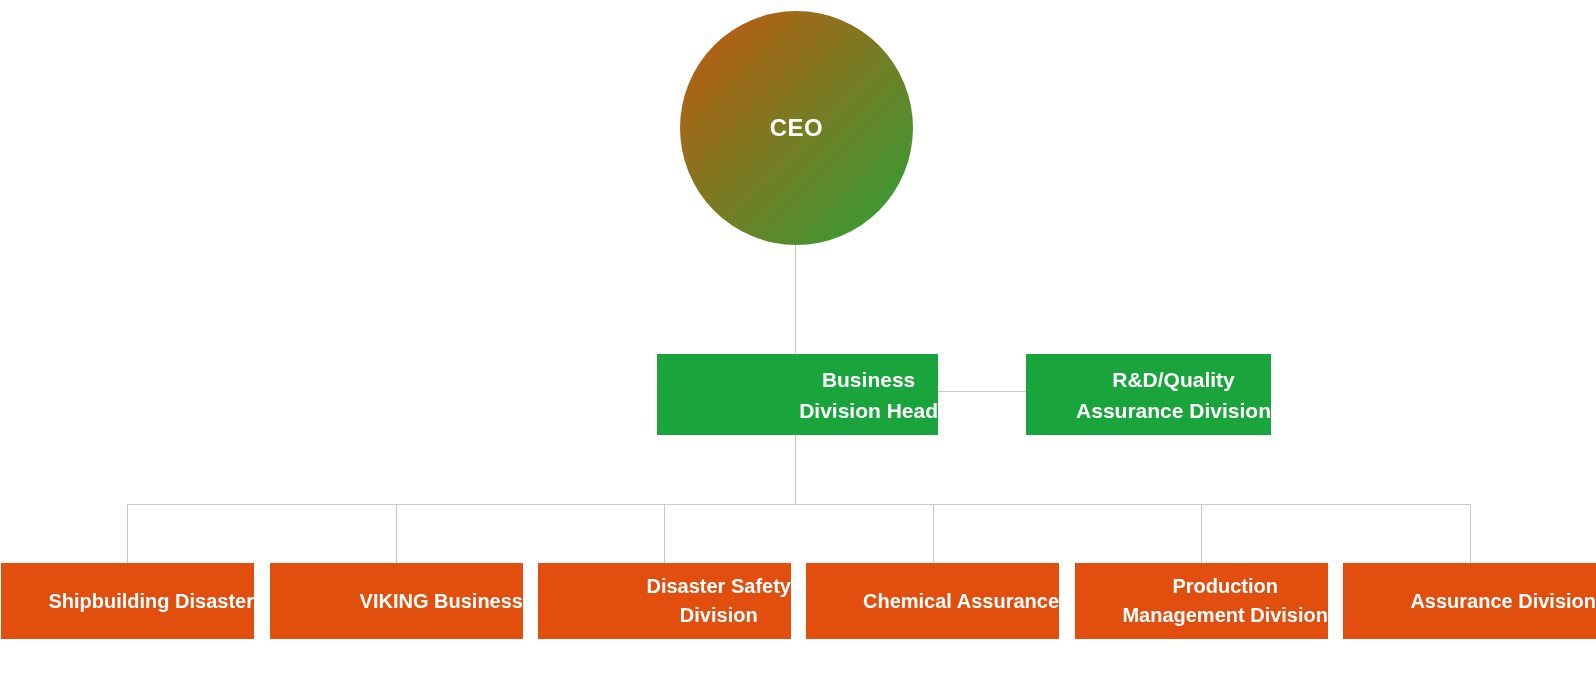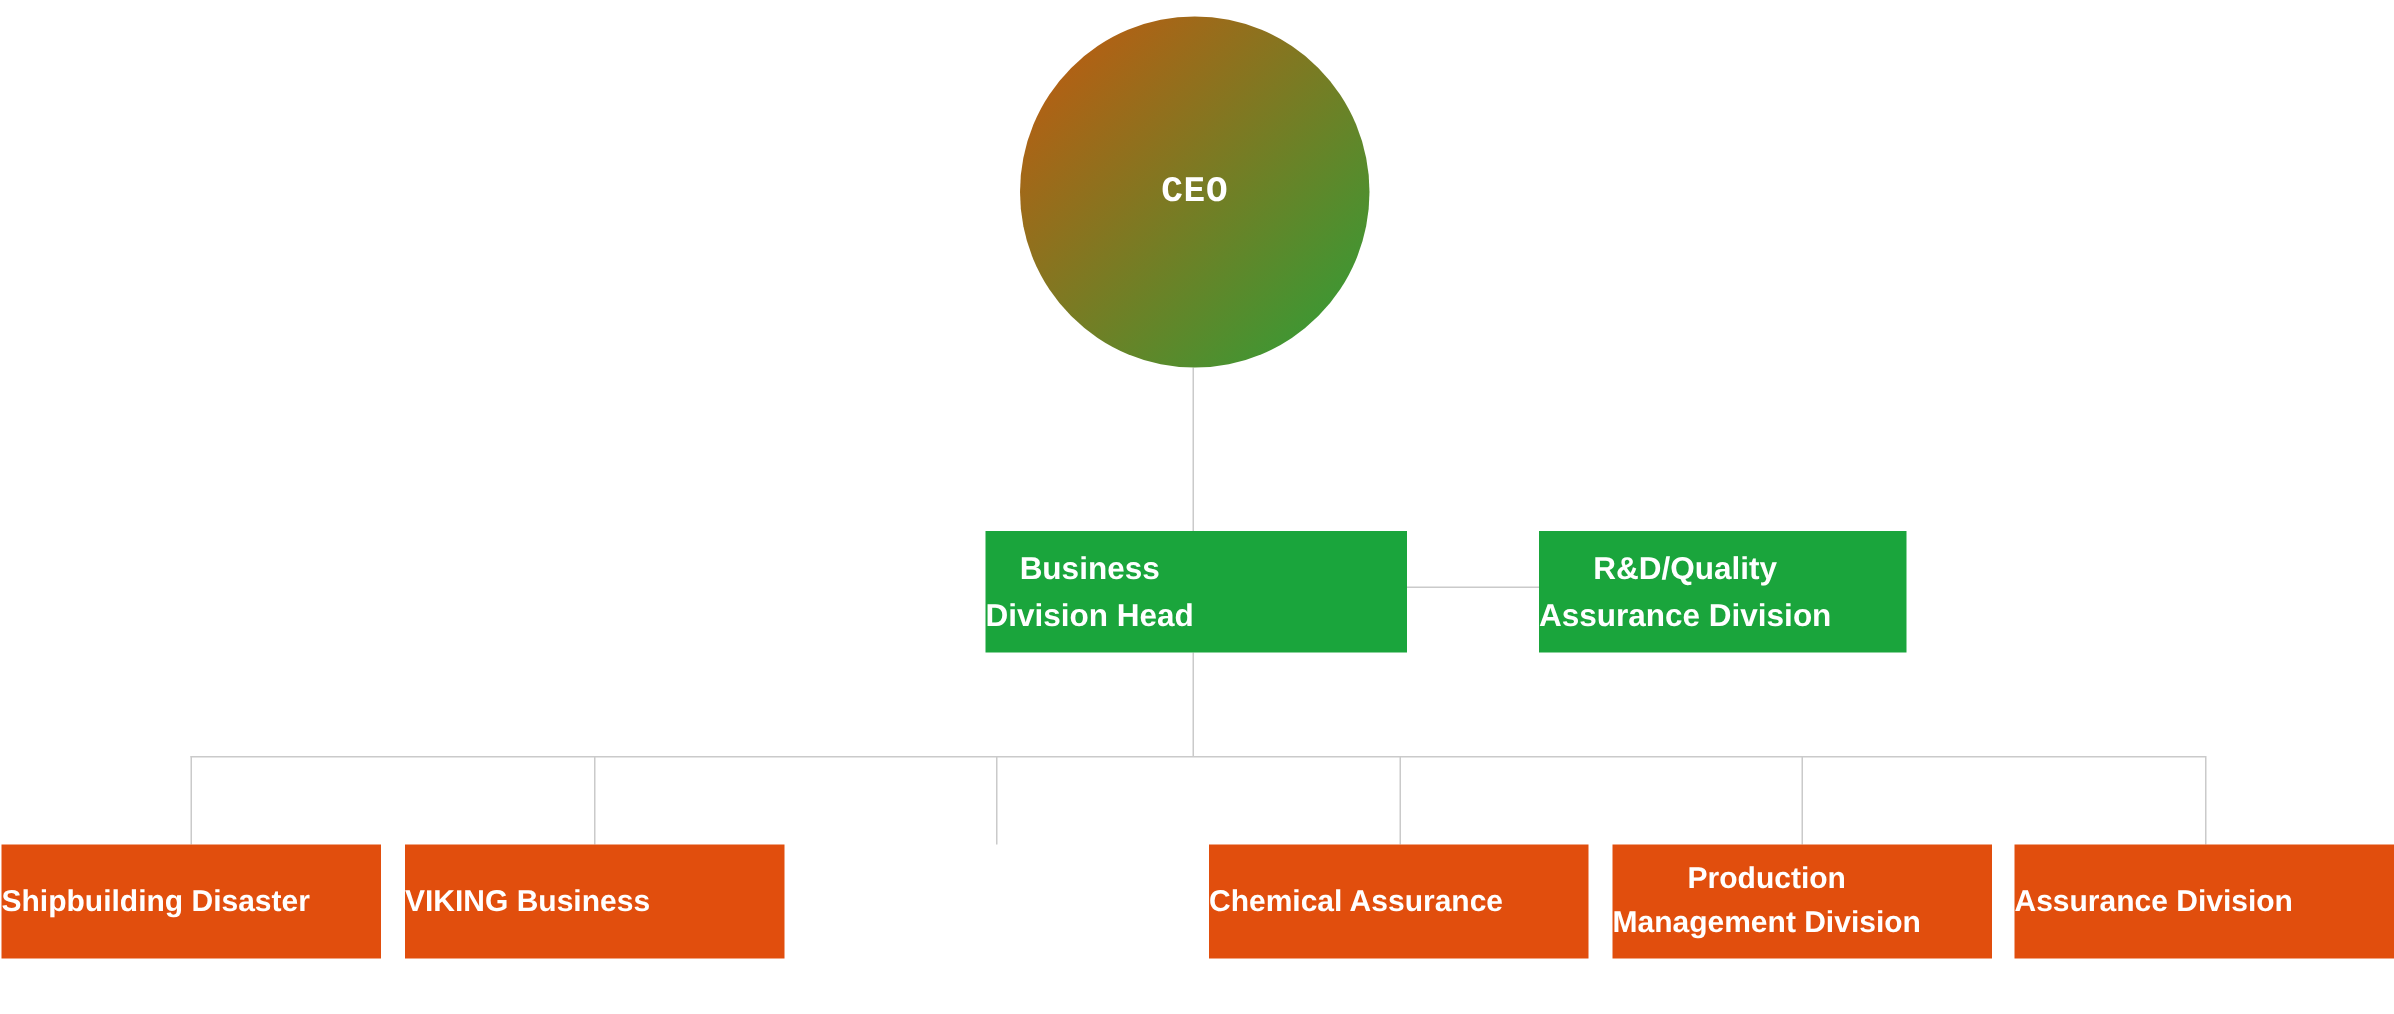--- a/index.html
+++ b/index.html
@@ -34,39 +34,39 @@
     background: linear-gradient(135deg, var(--ceo-gradient-start) 0%, var(--ceo-gradient-end) 100%);
     display: flex;
     align-items: center;
     justify-content: center;
   }
   .ceo-circle .label {
     color: var(--text-white);
     font-size: 24px;
     font-weight: bold;
     letter-spacing: 0.5px;
-    font-family: Liberation Mono, monospace;
   }
   
   .line {
     position: absolute;
     background: var(--connector-gray);
   }
   .line.v { width: 1px; }
   .line.h { height: 1px; }
   
   .node {
     position: absolute;
     display: flex;
     align-items: center;
-    justify-content: flex-start;
+    justify-content: flex-end;
     text-align: center;
     color: var(--text-white);
     font-weight: bold;
     white-space: pre-line;
+    padding-left: 22px;
   }
   .node.green {
     background: var(--node-green);
     top: 354px;
     height: 81px;
     font-size: 21px;
     line-height: 31px;
   }
   .node.orange {
     background: var(--node-orange);
@@ -115,20 +115,24 @@
     <span>R&amp;D/Quality
 Assurance Division</span>
   </div>
 
   <div class="node orange d0">
     <span>Shipbuilding Disaster</span>
   </div>
   <div class="node orange d1">
     <span>VIKING Business</span>
   </div>
+  <div class="node orange d2">
+    <span>Disaster Safety
+Division</span>
+  </div>
   <div class="node orange d3">
     <span>Chemical Assurance</span>
   </div>
   <div class="node orange d4">
     <span>Production
 Management Division</span>
   </div>
   <div class="node orange d5">
     <span>Assurance Division</span>
   </div>

